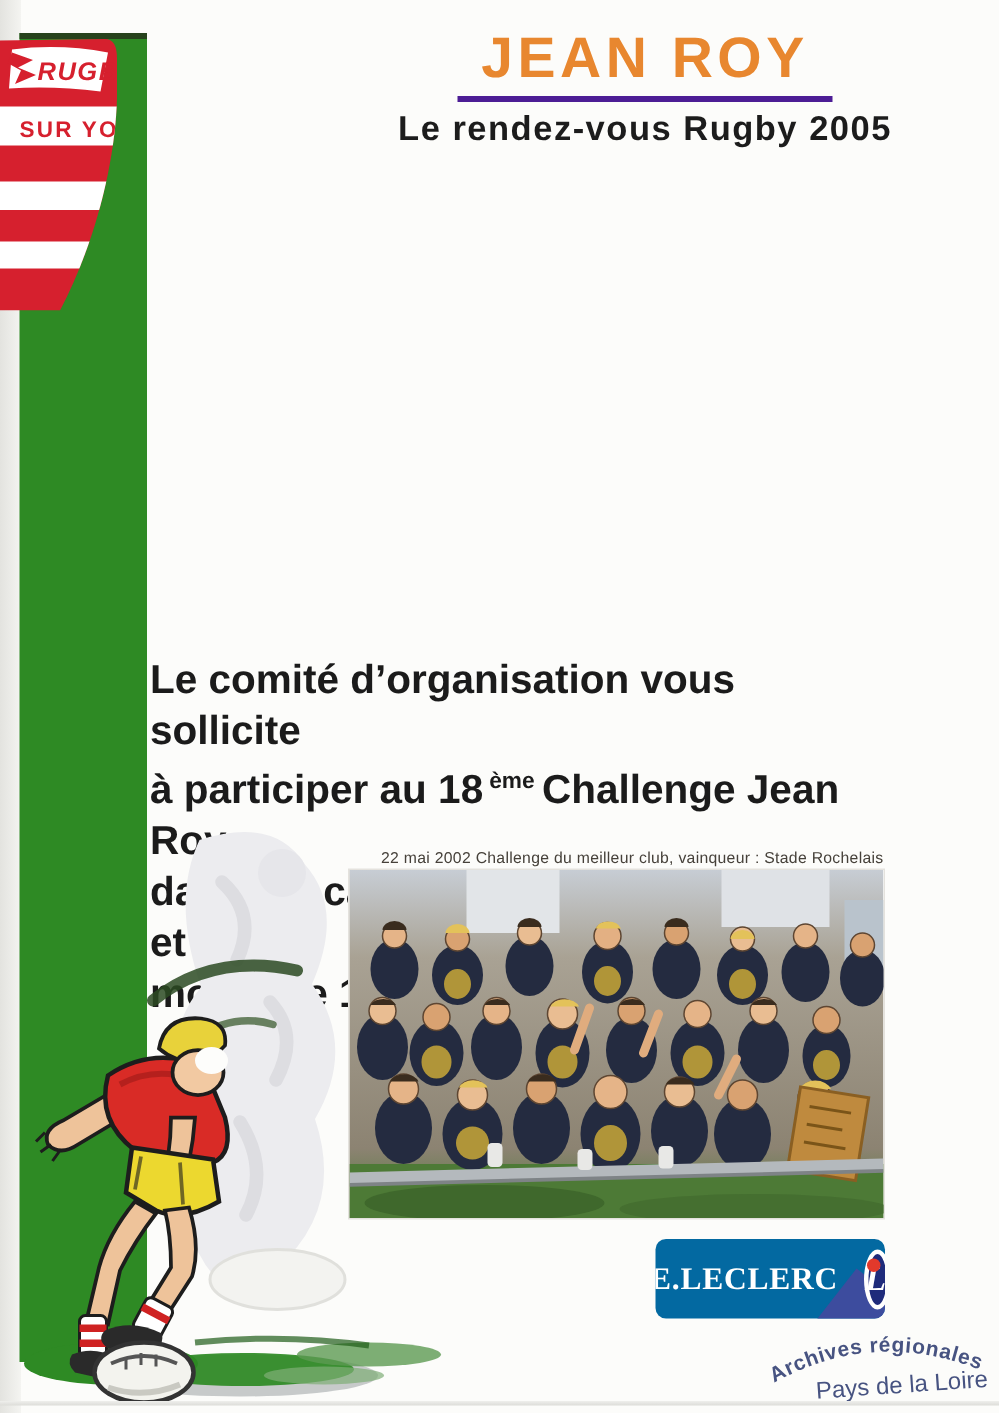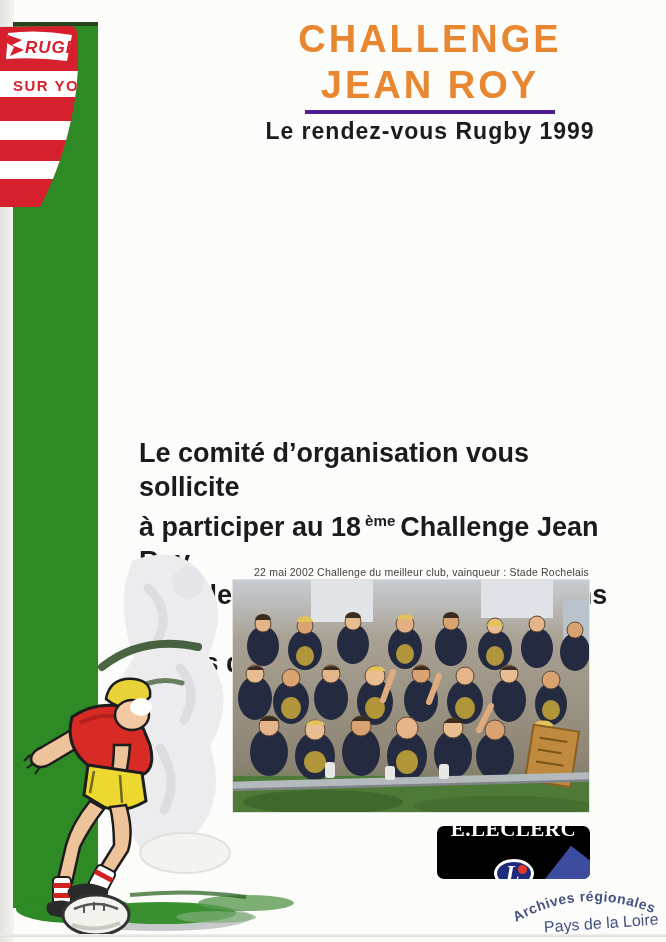--- a/index.html
+++ b/index.html
@@ -18,34 +18,34 @@
   
   .crest{position:absolute;left:0;top:10px;width:104px;height:210px;}
   
   .title-block{position:absolute;left:258px;top:16px;width:344px;text-align:center;}
   .title-line{font-size:38px;font-weight:bold;color:#e8872f;letter-spacing:3px;line-height:46px;}
   .title-line2{display:inline-block;border-bottom:4px solid #4c1d95;padding:0 16px 2px 16px;}
   .subtitle{margin-top:4px;font-size:23px;font-weight:bold;color:#1c1c1c;letter-spacing:1px;}
   
   .para{position:absolute;color:#1b1b1b;font-weight:bold;}
   .para-intro{left:100px;top:218px;width:470px;font-size:28px;line-height:37px;letter-spacing:.5px;}
-  .para-invite{left:100px;top:436px;width:490px;font-size:27px;line-height:34px;margin-left:39px;}
+  .para-invite{left:100px;top:436px;width:490px;font-size:27px;line-height:34px;}
   .para sup{font-size:.56em;font-weight:bold;margin:0 5px 0 4px;}
   
   .photo-caption{position:absolute;left:233px;top:566px;width:356px;text-align:right;
     font-size:10.5px;color:#46413a;letter-spacing:.2px;}
   .photo{position:absolute;left:233px;top:580px;width:356px;height:232px;
     box-shadow:0 0 0 1px #e4e2dd;}
   
   .ghost-art{position:absolute;left:88px;top:548px;width:150px;height:335px;}
   .player-art{position:absolute;left:10px;top:595px;width:292px;height:347px;}
   
   .sponsor{position:absolute;left:437px;top:826px;width:153px;height:53px;
-    background:#000000;border-radius:7px;display:flex;align-items:center;
-    justify-content:center;gap:17px;overflow:hidden;flex-direction:column;}
+    background:#0369a1;border-radius:7px;display:flex;align-items:center;
+    justify-content:center;gap:17px;overflow:hidden;}
   .sponsor-shade{position:absolute;right:-14px;bottom:-22px;width:52px;height:44px;
     background:#3d4c9e;transform:rotate(38deg);}
   .sponsor-name{position:relative;font-family:"Liberation Serif",serif;font-weight:bold;
     color:#ffffff;font-size:21px;letter-spacing:.5px;}
   .sponsor-circle{position:relative;width:34px;height:34px;border:3px solid #ffffff;
     border-radius:50%;background:#1f2b7b;display:flex;align-items:center;justify-content:center;}
   .sponsor-monogram{font-family:"Liberation Serif",serif;font-weight:bold;font-style:italic;
     color:#ffffff;font-size:23px;line-height:1;margin-left:-2px;}
   .sponsor-dot{position:absolute;top:3px;right:4px;width:9px;height:9px;border-radius:50%;
     background:#e2392b;}
@@ -74,23 +74,22 @@
       <rect x="0" y="150" width="104" height="18" fill="#ffffff"></rect>
 
       <path d="M8,22 Q40,18 72,24 L67,50 Q36,46 6,48 Z" fill="#ffffff"></path>
       <path d="M8,24 L22,29 L12,34 L24,39 L10,45 L14,36 L5,31 Z" fill="#d6202e"></path>
       <text x="25" y="42" font-size="17" font-weight="bold" font-style="italic" fill="#d6202e" letter-spacing="1">RUGBY</text>
       <text x="13" y="80" font-size="15" font-weight="bold" fill="#d6202e" letter-spacing="1.5">SUR YON</text>
     </g>
   </svg>
 
   <div class="title-block">
-    <div class="title-line">CHALLENGE</div>
     <div class="title-line"><span class="title-line2">JEAN ROY</span></div>
-    <div class="subtitle">Le rendez-vous Rugby 1999</div>
+    <div class="subtitle">Le rendez-vous Rugby 2005</div>
   </div>
 
 
   <div class="para para-invite">
     <div>Le comité d’organisation vous sollicite</div>
     <div><span>à participer au 18</span><sup>ème</sup><span>Challenge Jean Roy</span></div>
     <div>dans les catégories moins de 15 ans et</div>
     <div>moins de 13 ans.</div>
   </div>
 

